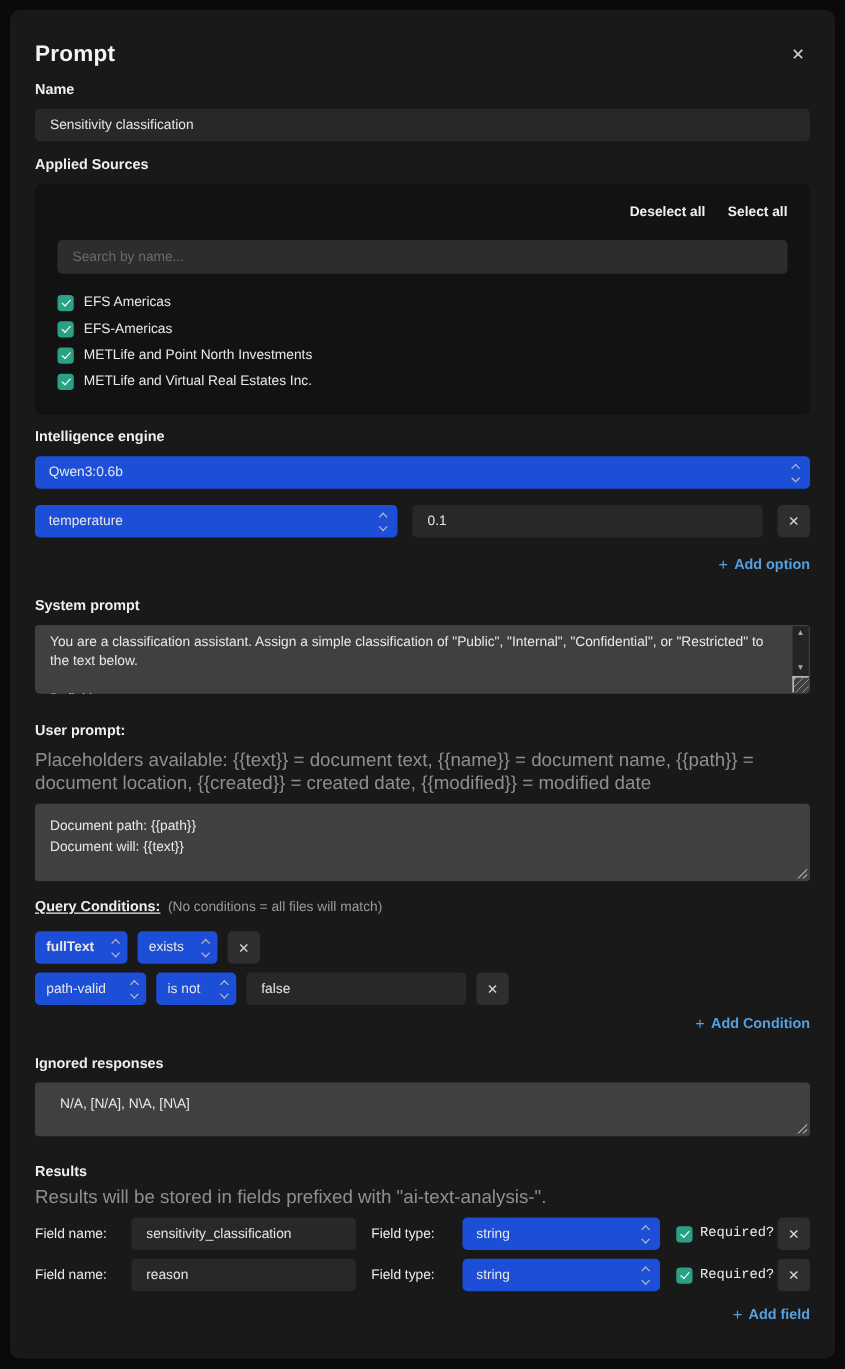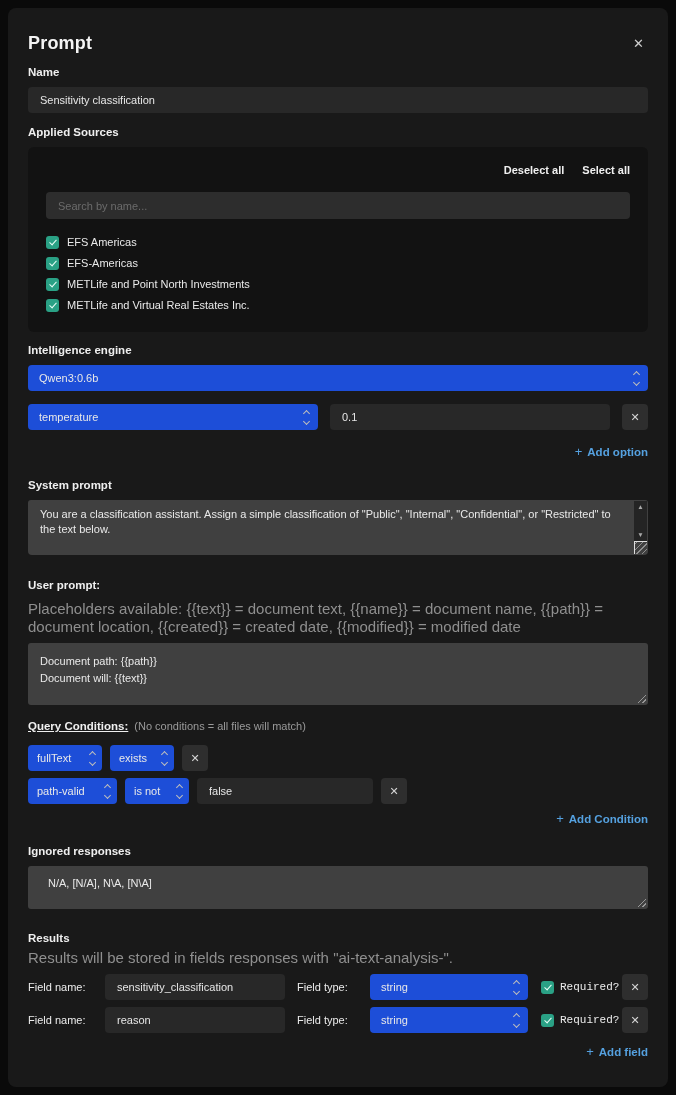--- a/index.html
+++ b/index.html
@@ -123,21 +123,21 @@
   .ta-ignored .ta-text { padding: 10px 20px; line-height: 15px; }
 
   .hint { font-size: 15px; color: #8f8f8f; line-height: 18px; margin-bottom: 7px; }
   .hint-results { margin-bottom: 9px; line-height: 15px; }
 
   .qc-row { display: flex; align-items: baseline; gap: 6px; margin-bottom: 13px; }
   .qc-row .lbl { margin-bottom: 0; text-decoration: underline; }
   .qc-hint { font-size: 11px; color: #9a9a9a; }
 
   .cond-row { display: flex; align-items: center; gap: 8px; margin-bottom: 7px; }
-  .sel-s1 { width: 74px; flex: 0 0 74px; padding: 0 7px 0 9px; }
+  .sel-s1 { width: 74px; flex: 0 0 74px; padding: 0 7px 0 9px; font-weight: bold; }
   .sel-s2 { width: 64px; flex: 0 0 64px; padding: 0 7px 0 9px; }
   .sel-s3 { width: 89px; flex: 0 0 89px; padding: 0 7px 0 9px; }
   .cond-input { width: 176px; flex: 0 0 176px; }
 
   
   .field-row { display: flex; align-items: center; margin-bottom: 7px; }
   .f-label { font-size: 11px; color: #ececec; }
   .f-label-name { width: 77px; flex: 0 0 77px; }
   .f-label-type { width: 73px; flex: 0 0 73px; margin-left: 12px; }
   .f-input { width: 180px; flex: 0 0 180px; }
@@ -291,21 +291,21 @@
       </span>
     </div>
 
     <span class="lbl">Ignored responses</span>
     <div class="ta ta-ignored">
       <div class="ta-text">N/A, [N/A], N\A, [N\A]</div>
       <div class="grip"></div>
     </div>
 
     <span class="lbl" style="margin-bottom:6px;">Results</span>
-    <div class="hint hint-results">Results will be stored in fields responses with "ai-text-analysis-".</div>
+    <div class="hint hint-results">Results will be stored in fields prefixed with "ai-text-analysis-".</div>
 
     <div class="field-row">
       <span class="f-label f-label-name">Field name:</span>
       <input class="text-input f-input" value="sensitivity_classification" style="">
       <span class="f-label f-label-type">Field type:</span>
       <div class="select f-select">
         <span>string</span>
         <span class="stepper">
             <i class="chev up"></i>
             <i class="chev down"></i>

